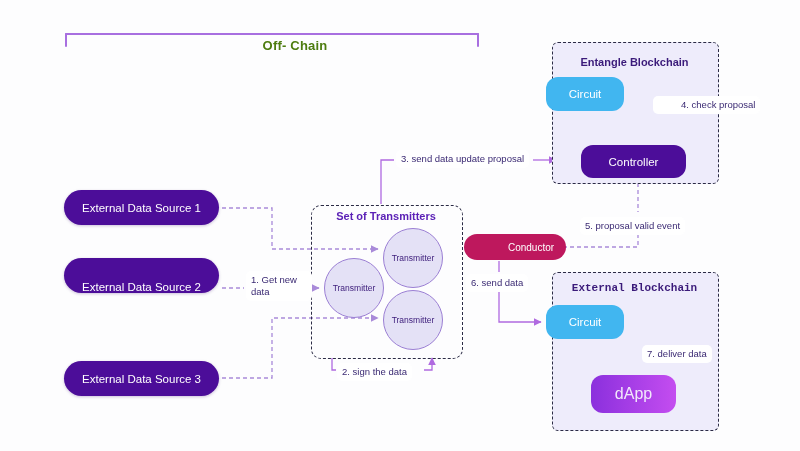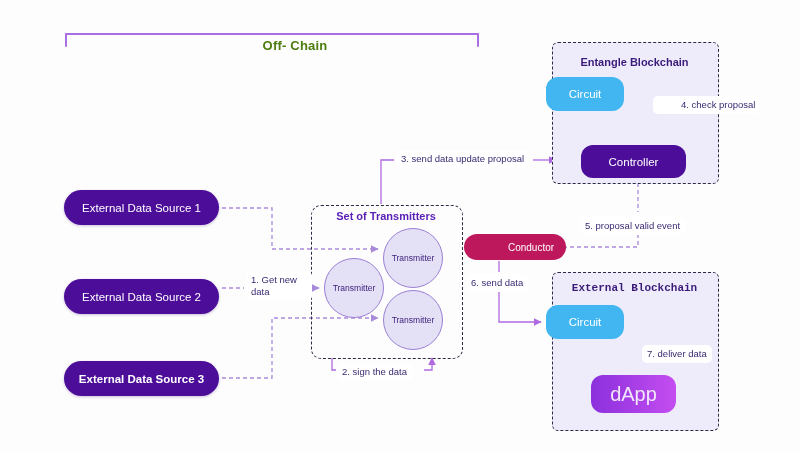--- a/index.html
+++ b/index.html
@@ -47,22 +47,22 @@
     border-radius: 18px;
     background: #4c0d99;
     color: #ffffff;
     font-size: 11.5px;
     display: flex;
     align-items: center;
     justify-content: center;
     box-shadow: 0 1px 3px rgba(60,10,110,0.25);
   }
   #ds1 { left: 64px; top: 190px; }
-  #ds2 { left: 64px; top: 279px; }
-  #ds3 { left: 64px; top: 361px; font-weight: bold; }
+  #ds2 { left: 64px; top: 258px; align-items: flex-end; }
+  #ds3 { left: 64px; top: 361px; }
 
   
   #transmitters-box {
     position: absolute;
     left: 311px;
     top: 205px;
     width: 150px;
     height: 152px;
     border: 1.6px dashed #2b2b45;
     border-radius: 10px;
@@ -161,21 +161,21 @@
   }
   #dapp {
     position: absolute;
     left: 591px;
     top: 375px;
     width: 85px;
     height: 38px;
     border-radius: 12px;
     background: linear-gradient(90deg, #8b30dd 0%, #c44df0 100%);
     color: #f2e8fb;
-    font-size: 20px;
+    font-size: 16px;
     display: flex;
     align-items: center;
     justify-content: center;
   }
 
   
   .step-label {
     position: absolute;
     background: #ffffff;
     color: #3b2a73;

